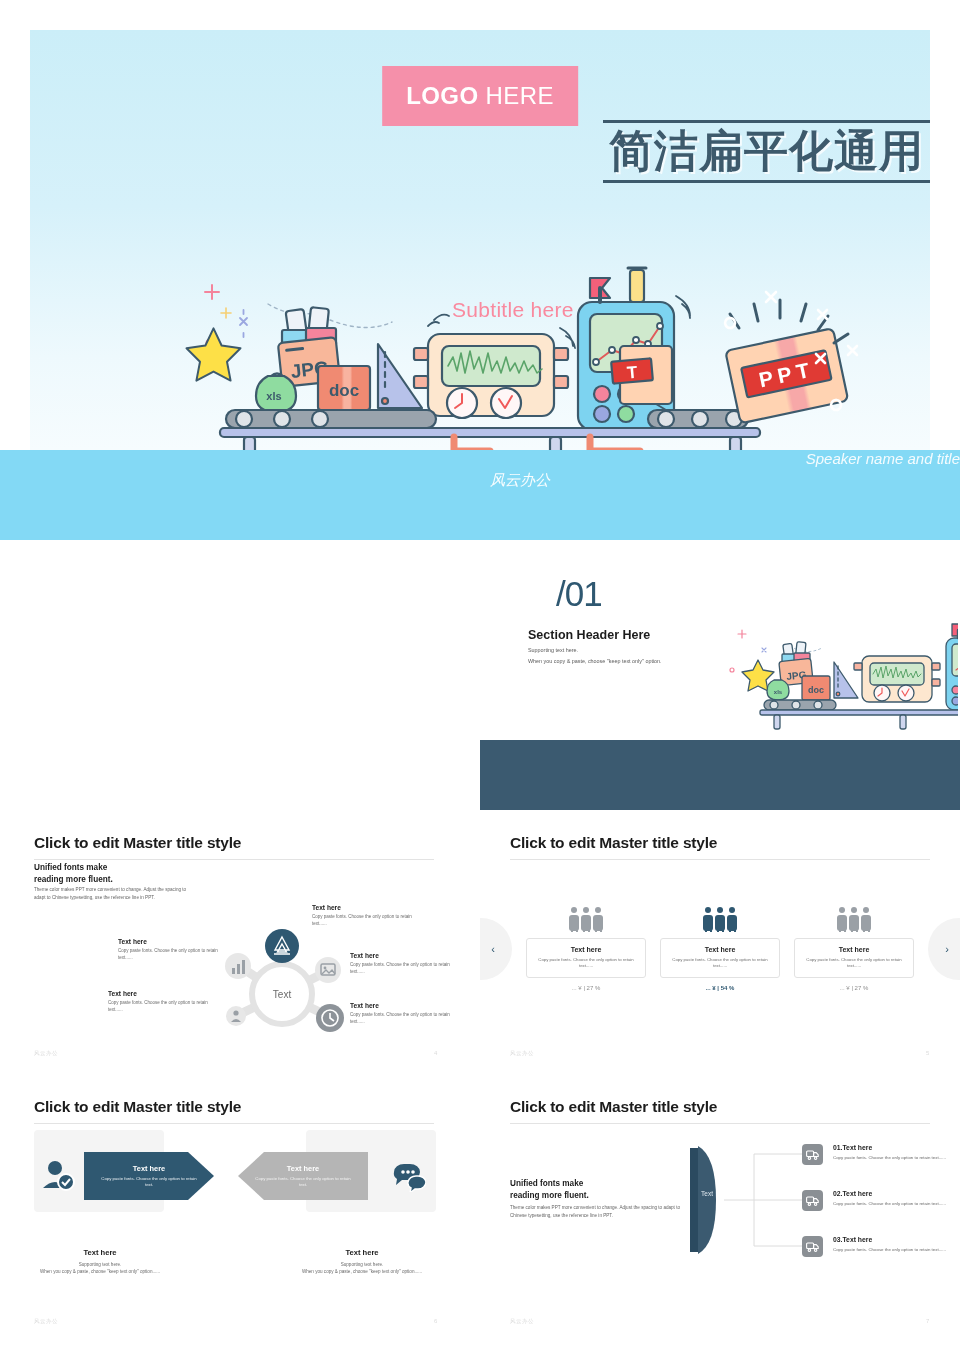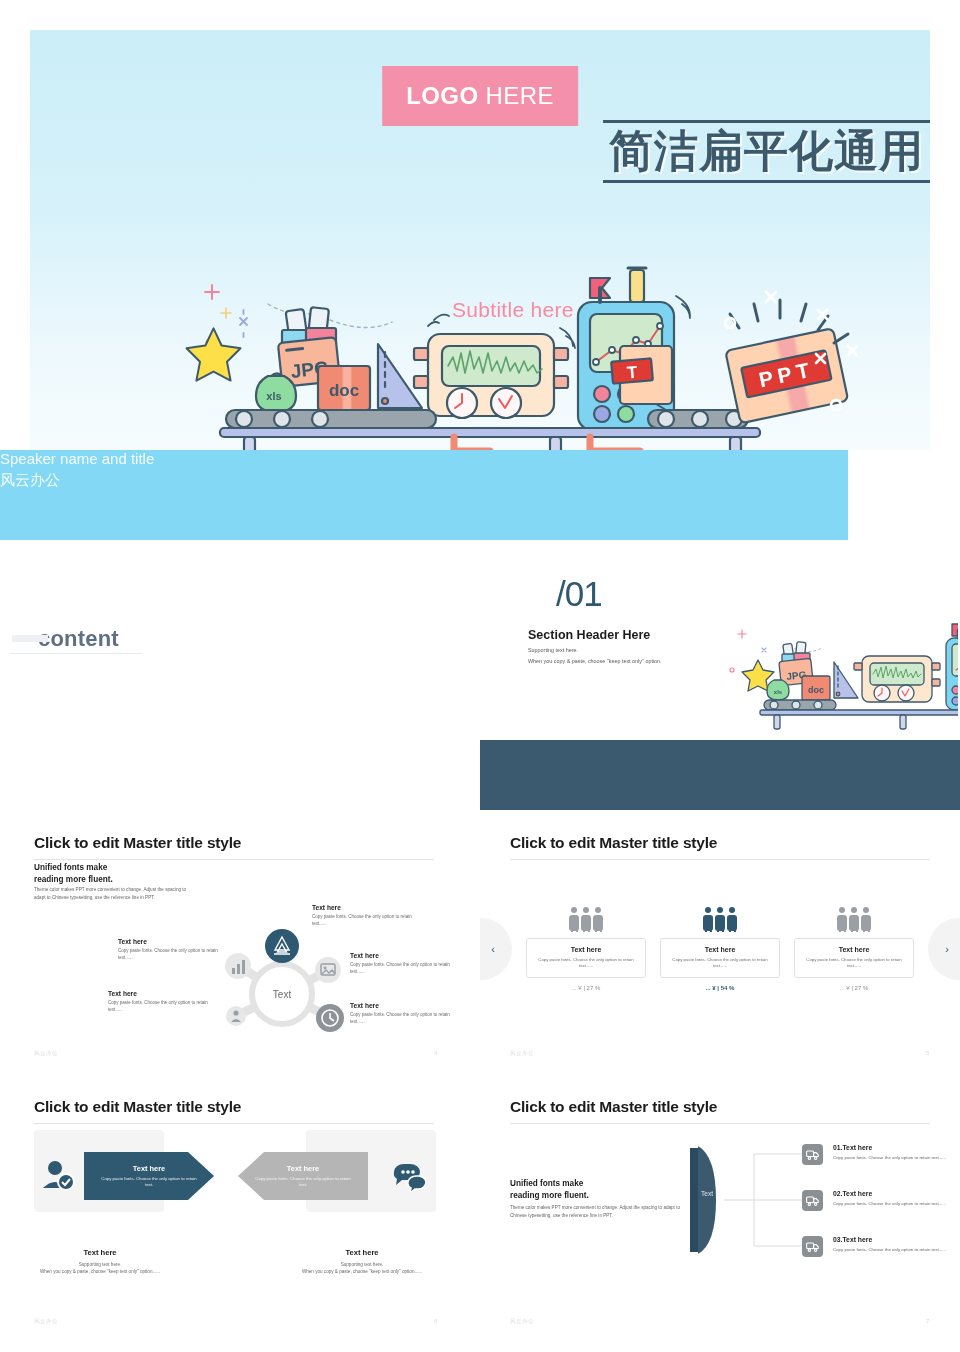--- a/index.html
+++ b/index.html
@@ -35,23 +35,23 @@
   }
   .hero-title .l2 { display:block; border-top: 3px solid #3d5a6c; margin-top:2px; padding-top:2px;}
   .subtitle {
     position: absolute; left: 382px; top: 268px;
     font-size: 21px; color: #f98a9f; letter-spacing: .3px; margin-left: 40px;
   }
   .illus { position:absolute; left:0; top:218px; width:900px; height:202px; }
 
   
   .speaker-band {
-    position: absolute; left: 0; top: 450px; width: 848px; height: 90px;
+    position: absolute; left: 0; top: 450px; width: 960px; height: 90px;
     background: #83d9f5; display:flex; flex-direction:column;
-    align-items:flex-start; justify-content:center; gap:4px;
+    align-items:flex-end; justify-content:center; gap:4px;font-style:italic;
   }
   .speaker-band .s1 { color:#ffffff; font-size:15px; opacity:.92; }
   .speaker-band .s2 { color:#ffffff; font-size:15px; opacity:.95; }
 
   
   .slide { position:absolute; background:#fff; overflow:hidden; }
   .slide-title {
     font-size: 15.5px; font-weight: 700; color:#1c1c1c; letter-spacing:-.2px;
   }
   .slide-rule { height:1px; background:#e3e3e3; margin-top:7px; }
@@ -299,24 +299,20 @@
         </g>
       </g>
     </svg>
   </div>
 
   <div class="speaker-band">
     <div class="s1">Speaker name and title</div>
     <div class="s2">风云办公</div>
   </div>
 
-  <div class="slide s2">
-    <div class="content-word" style="left:38px; top:66px;">content</div>
-
-  </div>
 
   <div class="slide s3">
     <div class="sec-num">/01</div>
     <div class="sec-head">Section Header Here</div>
     <div class="sec-sub1">Supporting text here.</div>
     <div class="sec-sub2">When you copy &amp; paste, choose "keep text only" option.</div>
 
     <svg class="sec-illus" viewBox="0 0 240 135">
       <g stroke="#3d5a6c" stroke-width="1.3" stroke-linecap="round" stroke-linejoin="round" fill="none">
         <g stroke="#f4849c" stroke-width="1.2">

